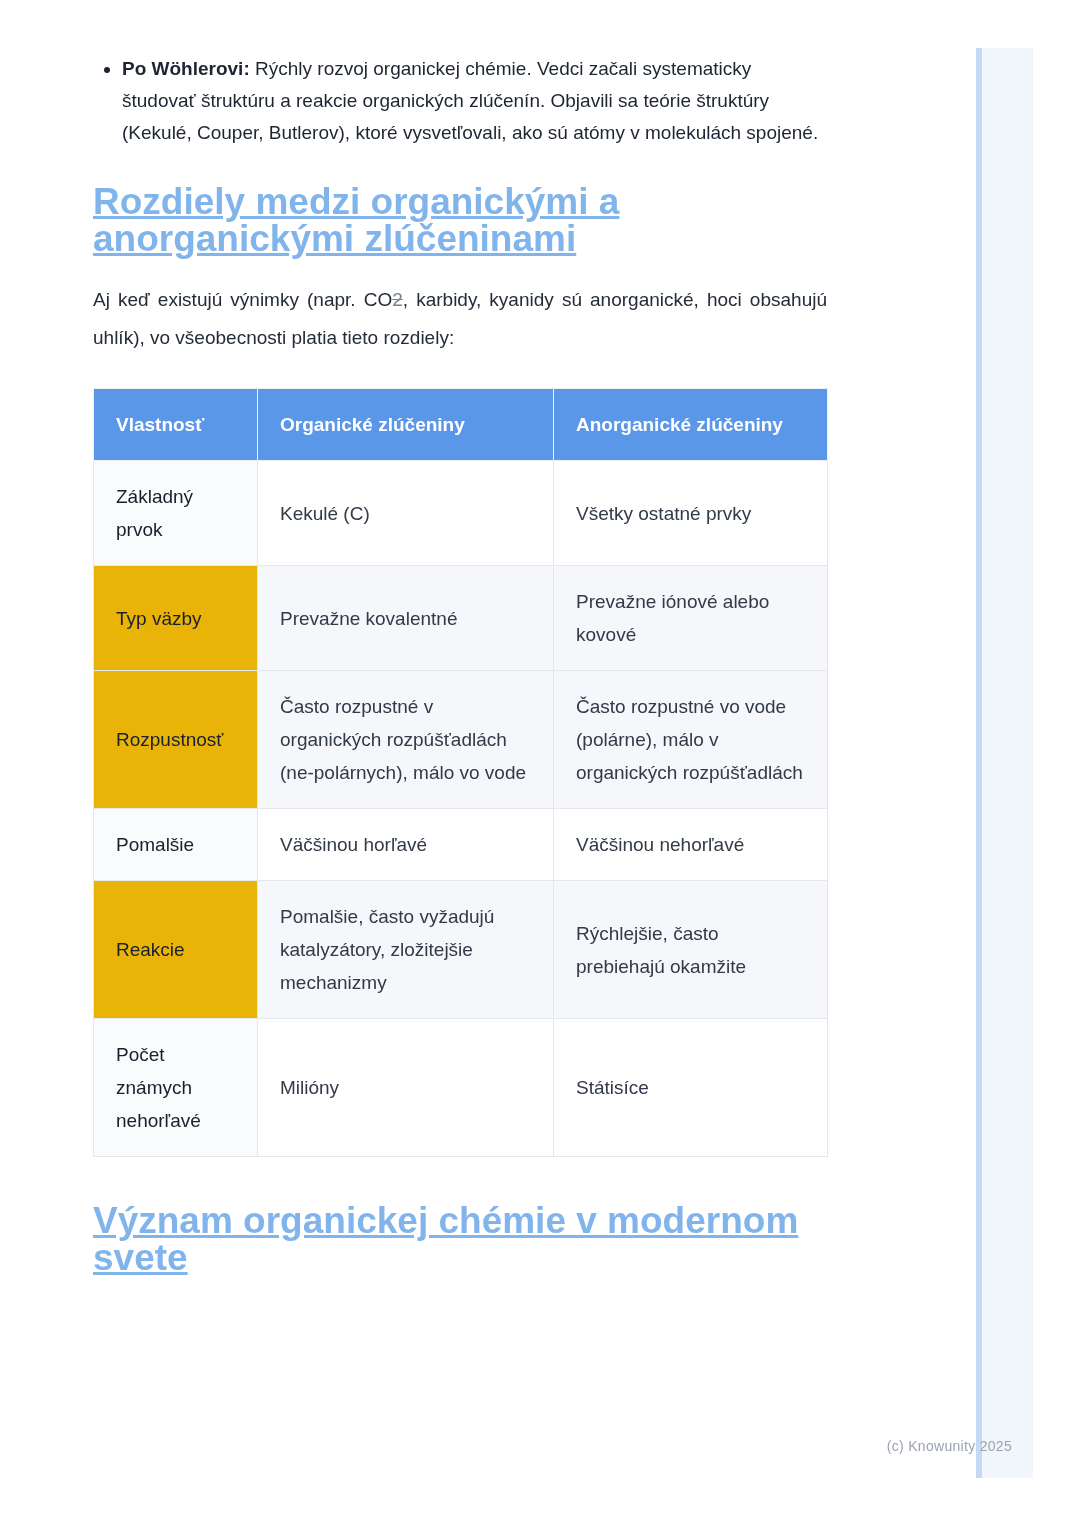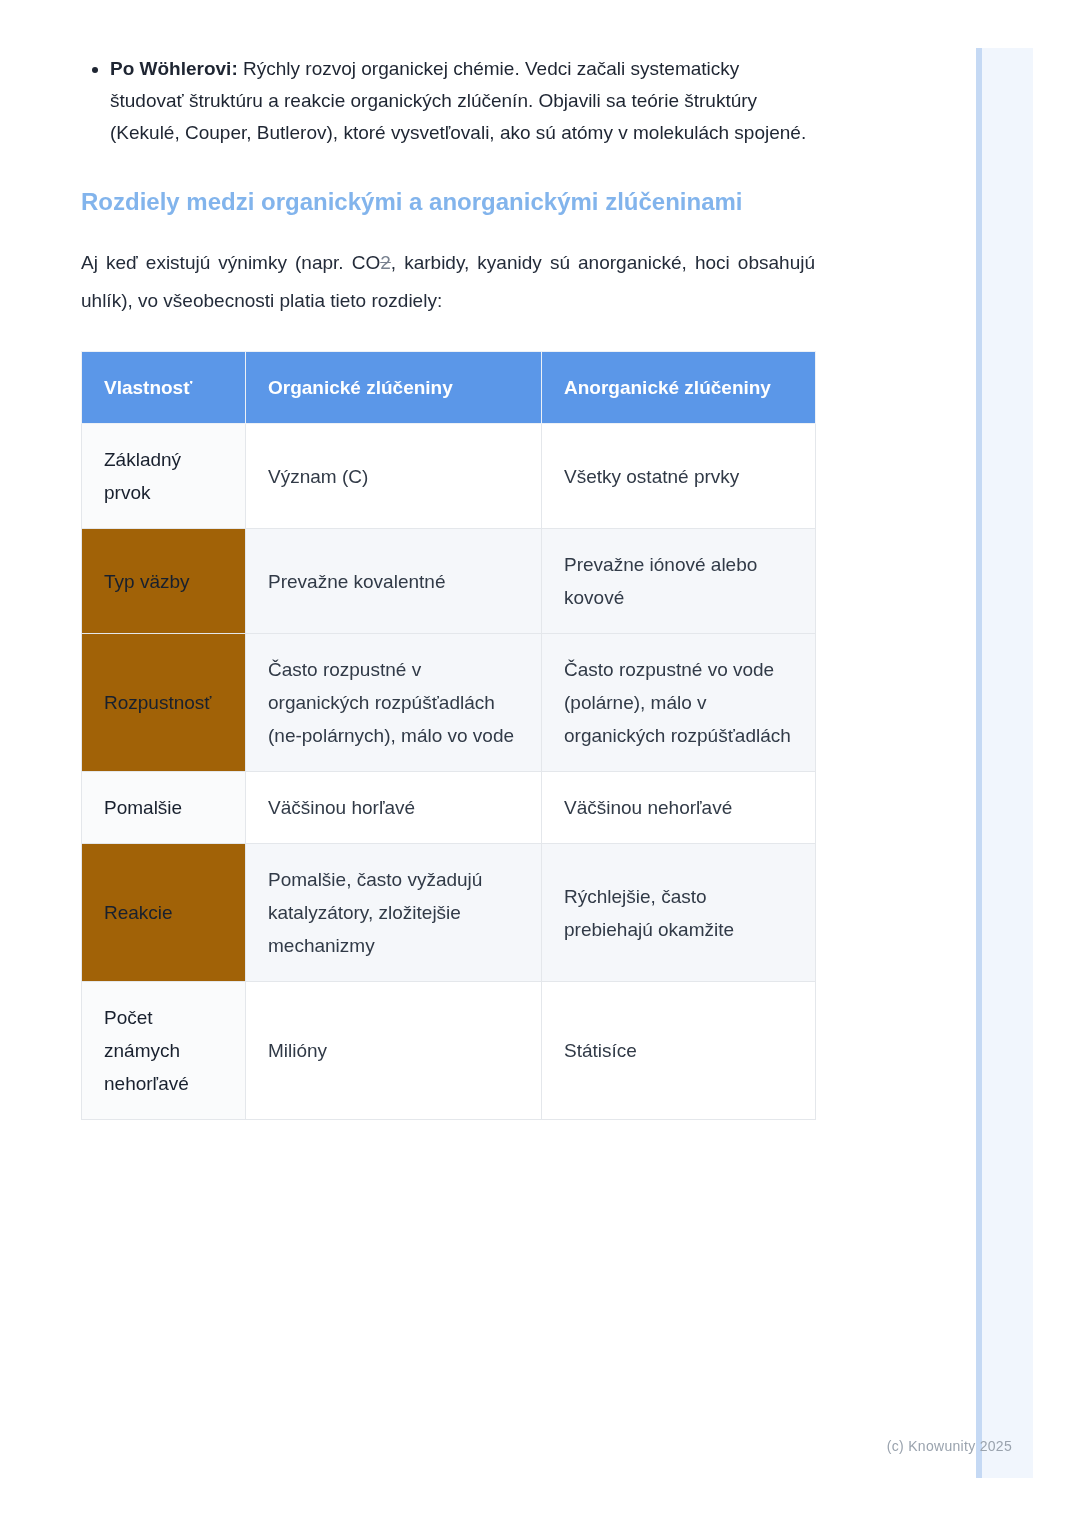--- a/index.html
+++ b/index.html
@@ -27,44 +27,45 @@
     position: absolute;
     top: 1438px;
     right: 68px;
     font-size: 14px;
     letter-spacing: 0.3px;
     color: #9aa3ae;
     z-index: 2;
   }
   .content {
     position: absolute;
-    left: 81px;
+    left: 93px;
     top: 0;
     width: 734px;
     z-index: 0;
   }
   ul.bullets {
     margin: 53px 0 0 9px;
     padding-left: 20px;
     list-style: disc outside;
   }
   ul.bullets li {
     font-size: 19px;
     line-height: 32px;
     width: 700px;
     color: #1e2532;
   }
   .bold { font-weight: bold; }
   h2.section-heading {
     color: #82b4ec;
-    font-size: 24px;
+    font-size: 37px;
     line-height: 37px;
     font-weight: bold;
     margin: 34px 0 0 0;
     width: 740px;
+    text-decoration: underline;
   }
   p.para {
     margin: 24px 0 0 0;
     font-size: 19px;
     line-height: 38px;
     text-align: justify;
     color: #242c3a;
     width: 734px;
   }
   .strike-sub {
@@ -97,21 +98,21 @@
     border-color: #edf1f6;
     height: 72px;
   }
   .cmp-table td.label {
     font-weight: normal;
     color: #18202e;
     background: #fafbfc;
   }
   .cmp-table td.val { color: #313a47; }
   .cmp-table tr.alt td { background: #f5f7fa; }
-  .cmp-table tr.alt td.label { background: #a16207; }
+  .cmp-table tr.alt td.label { background: #eab308; }
   h2.bottom-heading { margin-top: 45px; }
 </style>
 </head>
 <body>
 
 <div class="page">
 
   <div class="edge-strip"></div>
 
   <div class="watermark">(c) Knowunity 2025</div>
@@ -135,21 +136,21 @@
       <thead>
         <tr>
           <th>Vlastnosť</th>
           <th>Organické zlúčeniny</th>
           <th>Anorganické zlúčeniny</th>
         </tr>
       </thead>
       <tbody>
         <tr>
           <td class="label">Základný prvok</td>
-          <td class="val">Význam (C)</td>
+          <td class="val">Kekulé (C)</td>
           <td class="val">Všetky ostatné prvky</td>
         </tr>
         <tr class="alt">
           <td class="label">Typ väzby</td>
           <td class="val">Prevažne kovalentné</td>
           <td class="val">Prevažne iónové alebo kovové</td>
         </tr>
         <tr class="alt">
           <td class="label">Rozpustnosť</td>
           <td class="val">Často rozpustné v organických rozpúšťadlách (ne-polárnych), málo vo vode</td>
@@ -166,15 +167,16 @@
           <td class="val">Rýchlejšie, často prebiehajú okamžite</td>
         </tr>
         <tr>
           <td class="label">Počet známych nehorľavé</td>
           <td class="val">Milióny</td>
           <td class="val">Státisíce</td>
         </tr>
       </tbody>
     </table>
 
+    <h2 class="section-heading bottom-heading">Význam organickej chémie v modernom svete</h2>
 
   </div>
 </div>
 
 </body></html>

